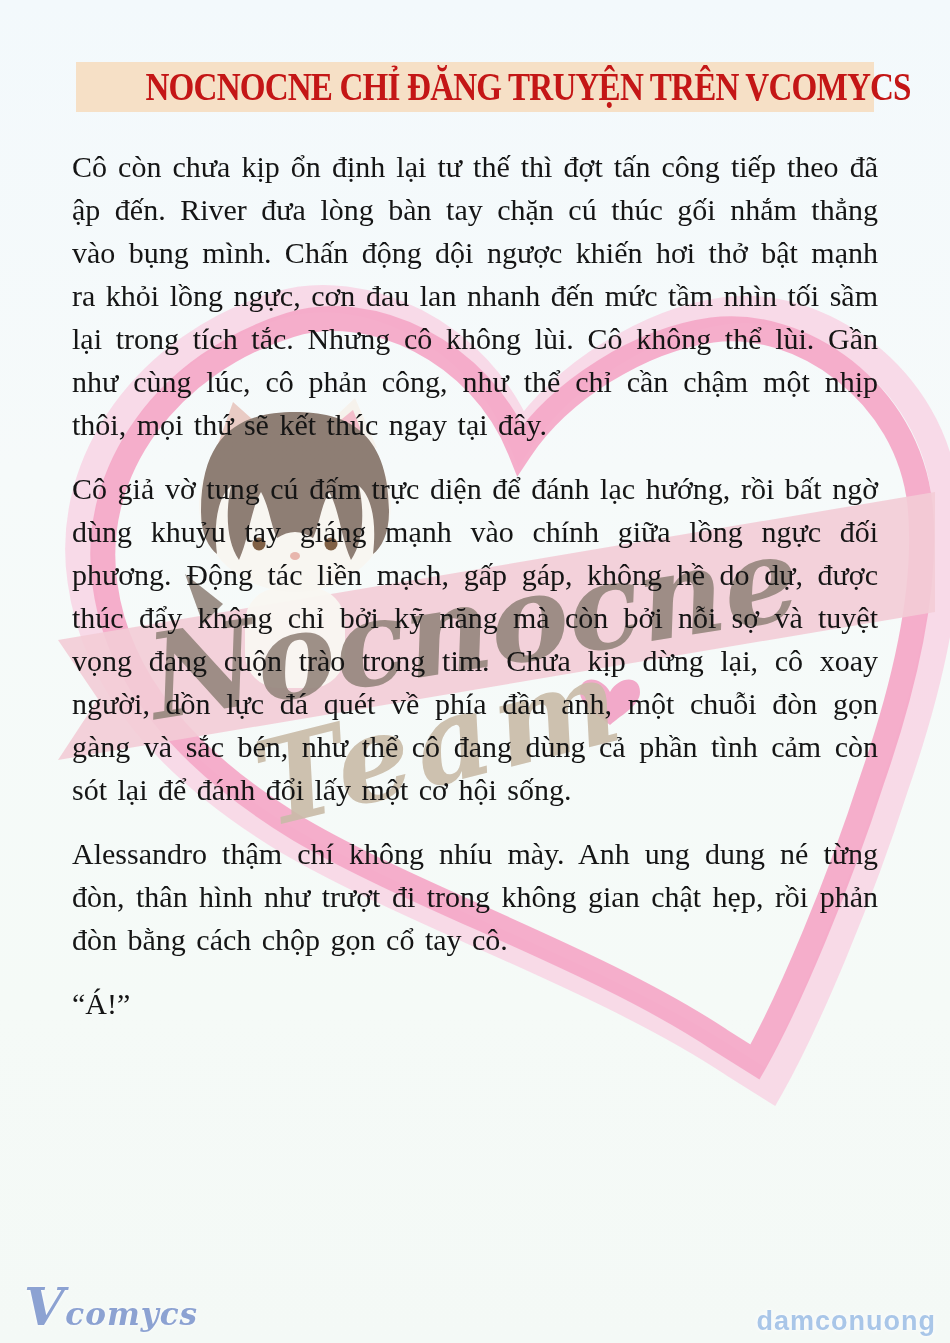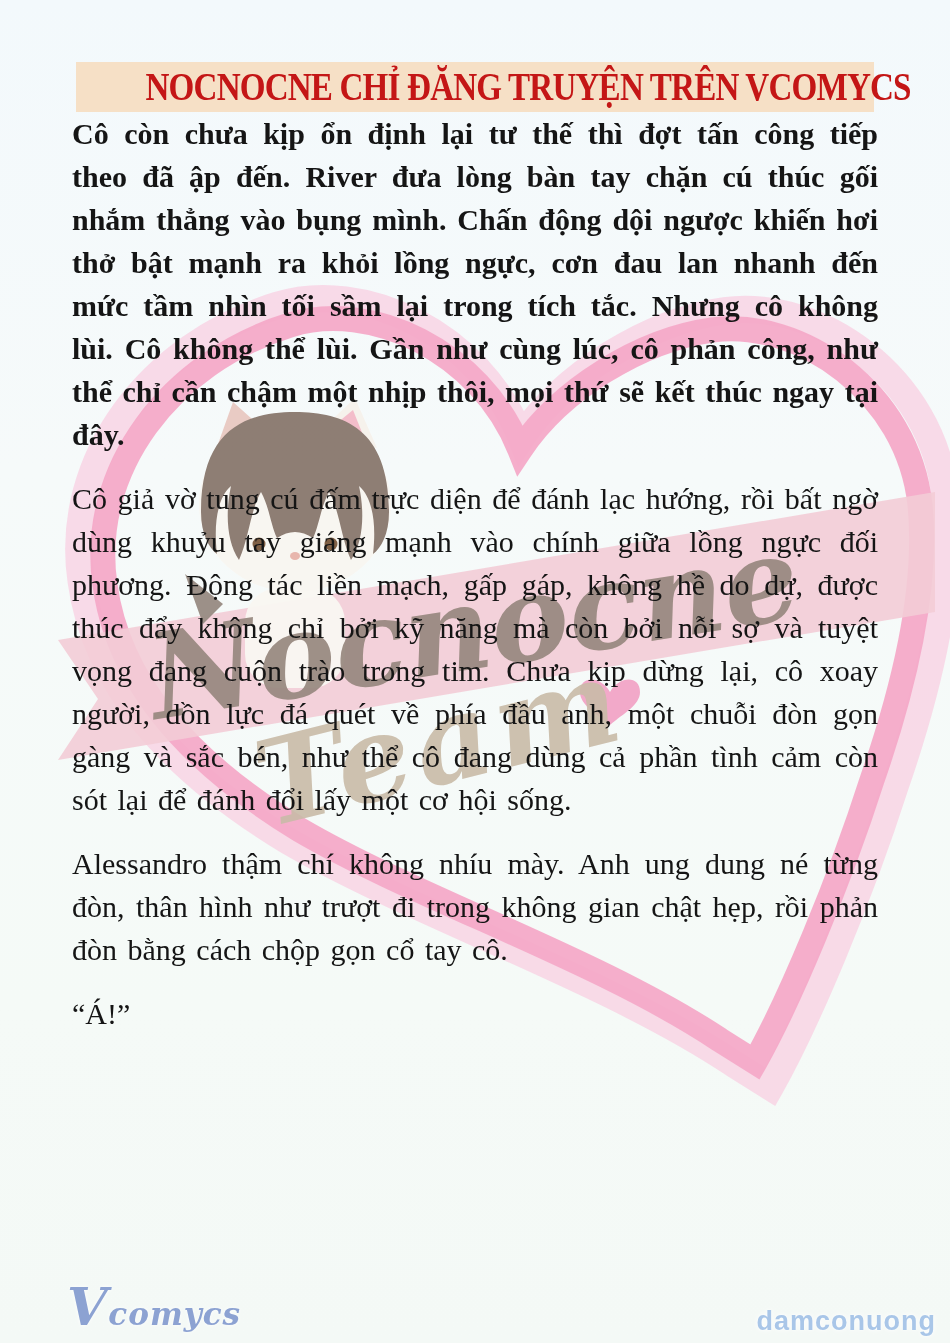--- a/index.html
+++ b/index.html
@@ -13,28 +13,27 @@
   .banner{
     background:#f6e0c6;color:#c41616;text-align:center;
     font-weight:bold;font-size:39px;line-height:1.0;padding:5px 2px 6px;
     margin:0 4px;white-space:nowrap;
   }
   .banner .squeeze{display:inline-block;transform:scaleX(.85);transform-origin:center;letter-spacing:-1px;}
   .bodytext p{
     margin:21px 0 0 0;font-size:30px;line-height:43px;color:#151515;
     text-align:justify;word-spacing:3px;
   }
-  .bodytext p.first{margin-top:0;font-weight:bold;}
+  .bodytext p.first{margin-top:33px;}
   .bodytext p.exclaim{text-align:left;}
   .footer-logo{
     position:absolute;left:24px;bottom:6px;z-index:2;
     font-family:"DejaVu Serif", serif;font-style:italic;font-weight:bold;
     font-size:31px;color:#8ca2d2;letter-spacing:1px;
     text-shadow:0 0 4px rgba(255,255,255,.9);
-    margin-left:43px;
   }
   .footer-logo::first-letter{font-size:52px;}
   .footer-credit{
     position:absolute;right:14px;bottom:6px;z-index:2;
     font-family:"Liberation Sans", sans-serif;font-weight:bold;
     font-size:27px;color:#a9c6e8;letter-spacing:1px;
     text-shadow:0 0 6px #ffffff,0 0 2px #ffffff;
     text-align:right;
   }
   .wm-script{font-family:"DejaVu Serif", serif;font-style:italic;font-weight:bold;}

